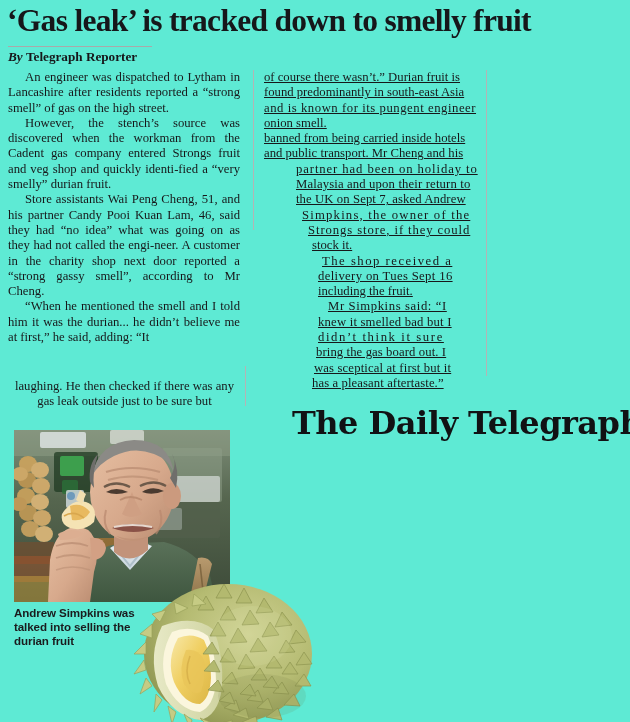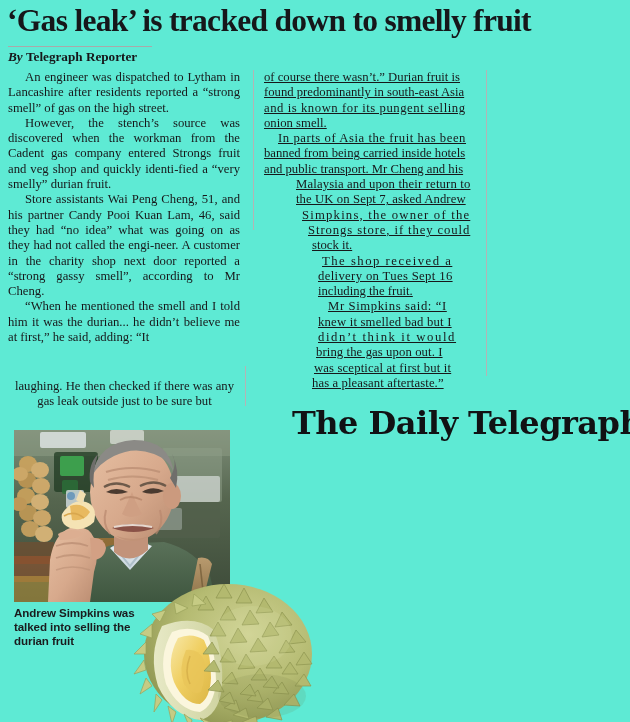--- a/index.html
+++ b/index.html
@@ -186,37 +186,37 @@
     <p>“When he mentioned the smell and I told him it was the durian... he didn’t believe me at first,” he said, adding: “It</p>
   </div>
 
   <div class="col col-left2">
     <p class="first">laughing. He then checked if there was any gas leak outside just to be sure but</p>
   </div>
 
   <div class="rc-lines">
     <span class="ln" style="text-align:justify">of course there wasn’t.” Durian fruit is</span>
     <span class="ln">found predominantly in south-east Asia</span>
-    <span class="ln" style="letter-spacing:0.55px">and is known for its pungent selling</span>
+    <span class="ln" style="letter-spacing:0.55px">and is known for its pungent engineer</span>
     <span class="ln">onion smell.</span>
-    <span class="ln" style="padding-left:14px;letter-spacing:0.55px">In parts of Asia the fruit has been</span>
     <span class="ln">banned from being carried inside hotels</span>
     <span class="ln">and public transport. Mr Cheng and his</span>
+    <span class="ln" style="padding-left:32px;letter-spacing:0.9px">partner had been on holiday to</span>
     <span class="ln" style="padding-left:32px;letter-spacing:0.15px">Malaysia and upon their return to</span>
     <span class="ln" style="padding-left:32px;letter-spacing:0.1px">the UK on Sept 7, asked Andrew</span>
     <span class="ln" style="padding-left:38px;letter-spacing:1.2px">Simpkins, the owner of the</span>
     <span class="ln" style="padding-left:44px;letter-spacing:0.9px">Strongs store, if they could</span>
     <span class="ln" style="padding-left:48px">stock it.</span>
     <span class="ln" style="padding-left:58px;letter-spacing:1.5px">The shop received a</span>
     <span class="ln" style="padding-left:54px;letter-spacing:0.35px">delivery on Tues Sept 16</span>
     <span class="ln" style="padding-left:54px">including the fruit.</span>
     <span class="ln" style="padding-left:64px;letter-spacing:0.6px">Mr Simpkins said: “I</span>
     <span class="ln" style="padding-left:54px;letter-spacing:0.2px">knew it smelled bad but I</span>
-    <span class="ln" style="padding-left:54px;letter-spacing:1.6px">didn’t think it would</span>
-    <span class="ln" style="padding-left:52px;letter-spacing:0.1px">bring the gas upon out. I</span>
+    <span class="ln" style="padding-left:54px;letter-spacing:1.6px">didn’t think it sure</span>
+    <span class="ln" style="padding-left:52px;letter-spacing:0.1px">bring the gas board out. I</span>
     <span class="ln" style="padding-left:50px;letter-spacing:0.15px">was sceptical at first but it</span>
     <span class="ln" style="padding-left:48px;letter-spacing:0.1px">has a pleasant aftertaste.”</span>
   </div>
 
   <div class="masthead">The Daily Telegraph</div>
 
   <div class="photo">
     <svg width="216" height="172" viewBox="0 0 216 172" xmlns="http://www.w3.org/2000/svg" aria-hidden="true">
       <defs>
         <linearGradient id="bgShop" x1="0" y1="0" x2="0" y2="1">

